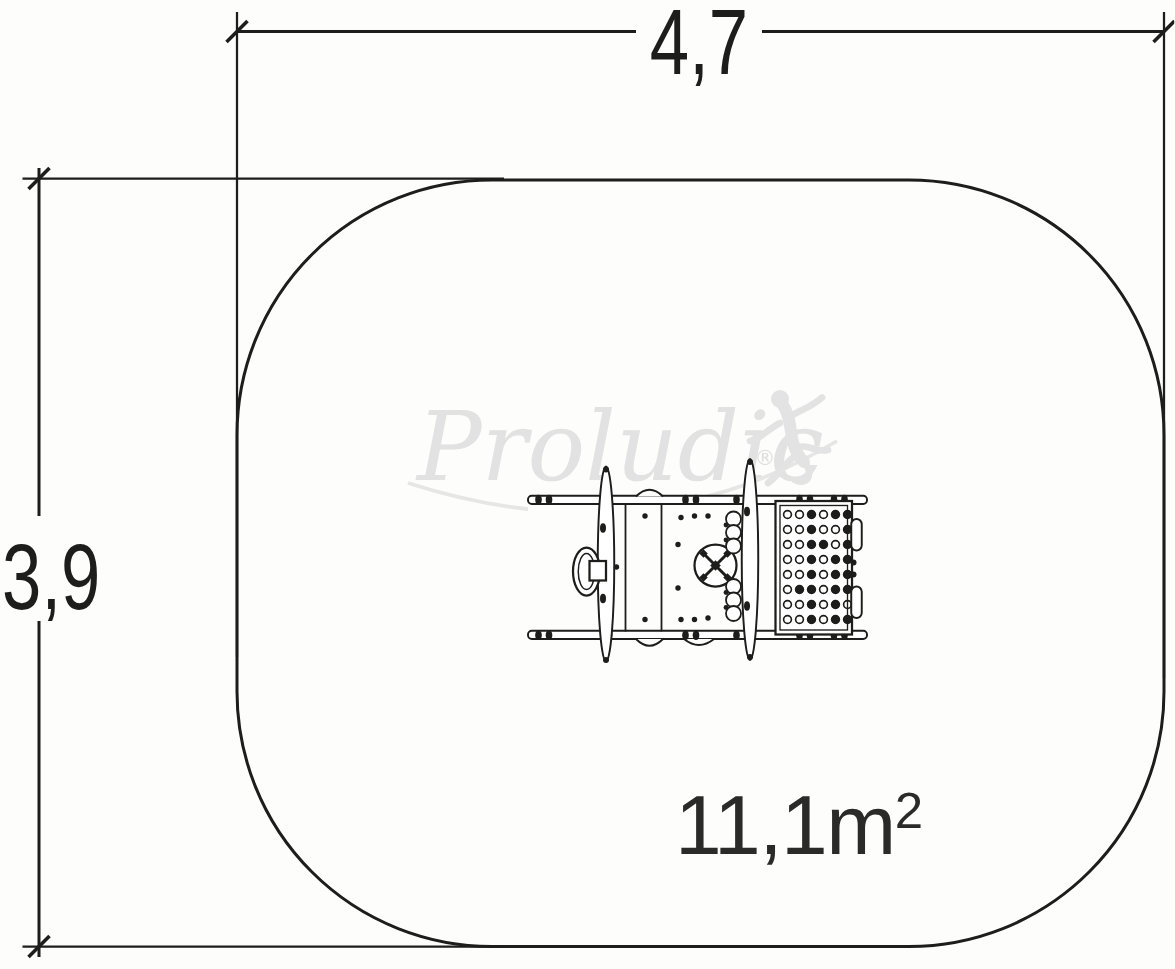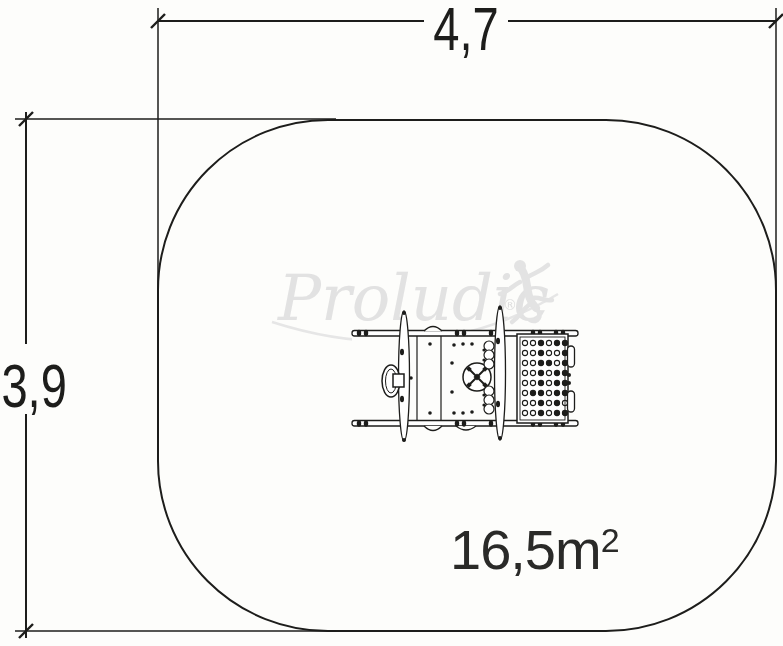--- a/index.html
+++ b/index.html
@@ -210,15 +210,15 @@
         <circle cx="569" cy="375" r="2" fill="#1d1d1b" stroke="none"></circle>
         <circle cx="569" cy="383" r="2" fill="#1d1d1b" stroke="none"></circle>
       </g>
     </g>
   </svg>
 
   <div class="dim-label" style="left:420px;top:-2px;width:92px;">4,7</div>
 
   <div class="dim-label" style="left:-7px;top:355px;width:70px;">3,9</div>
 
-  <div class="area-label"><span>16,5m</span><span class="sup">2</span></div>
+  <div class="area-label"><span>11,1m</span><span class="sup">2</span></div>
 
 </div>
 
 </body></html>

